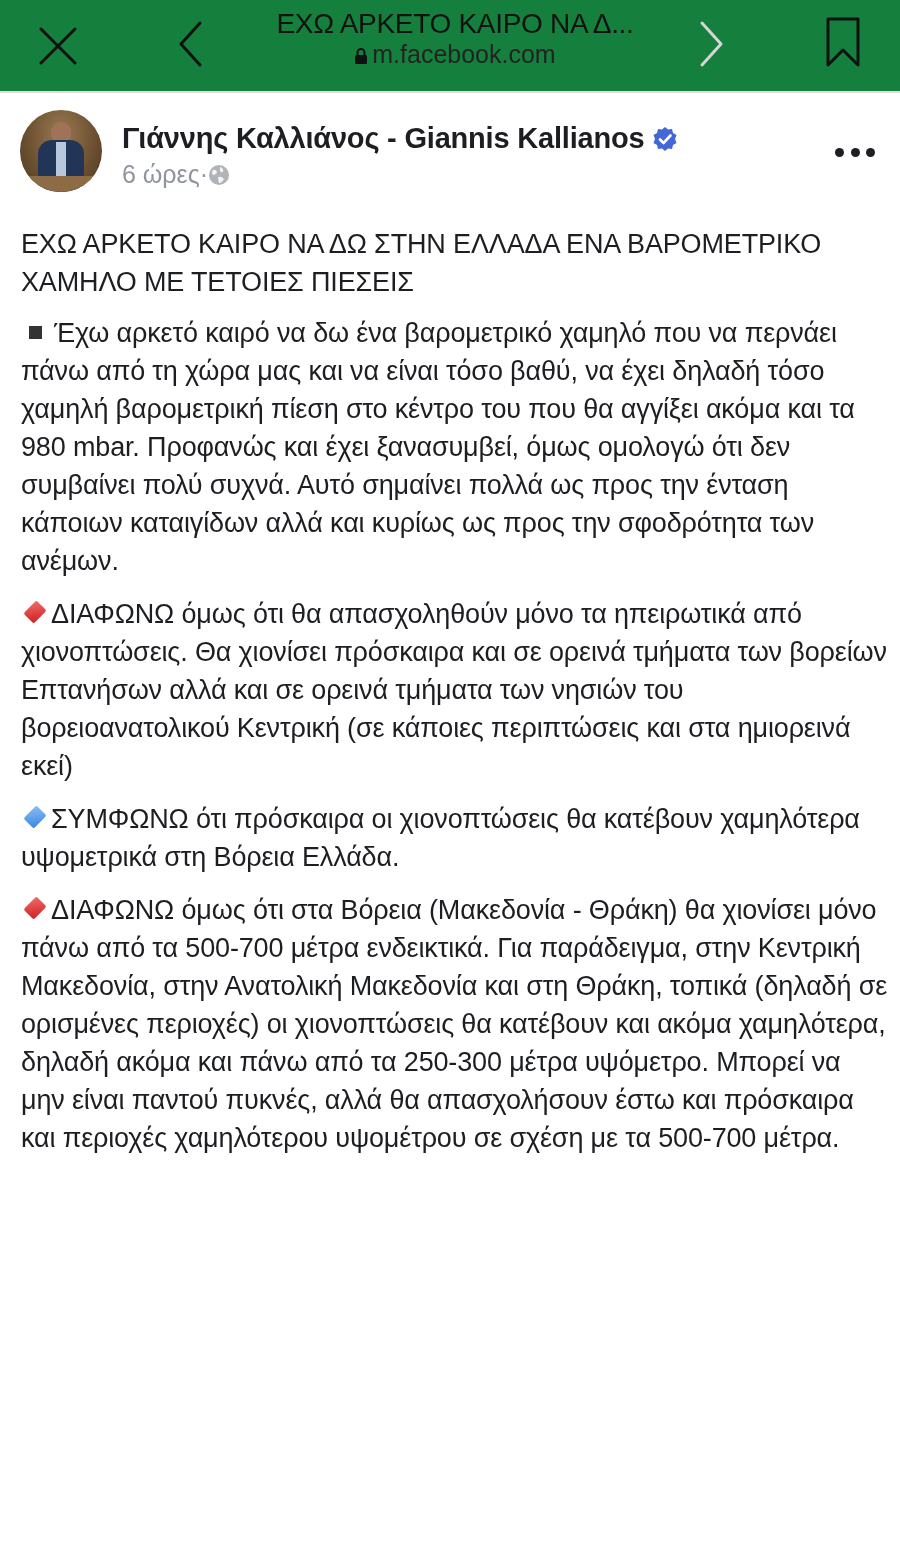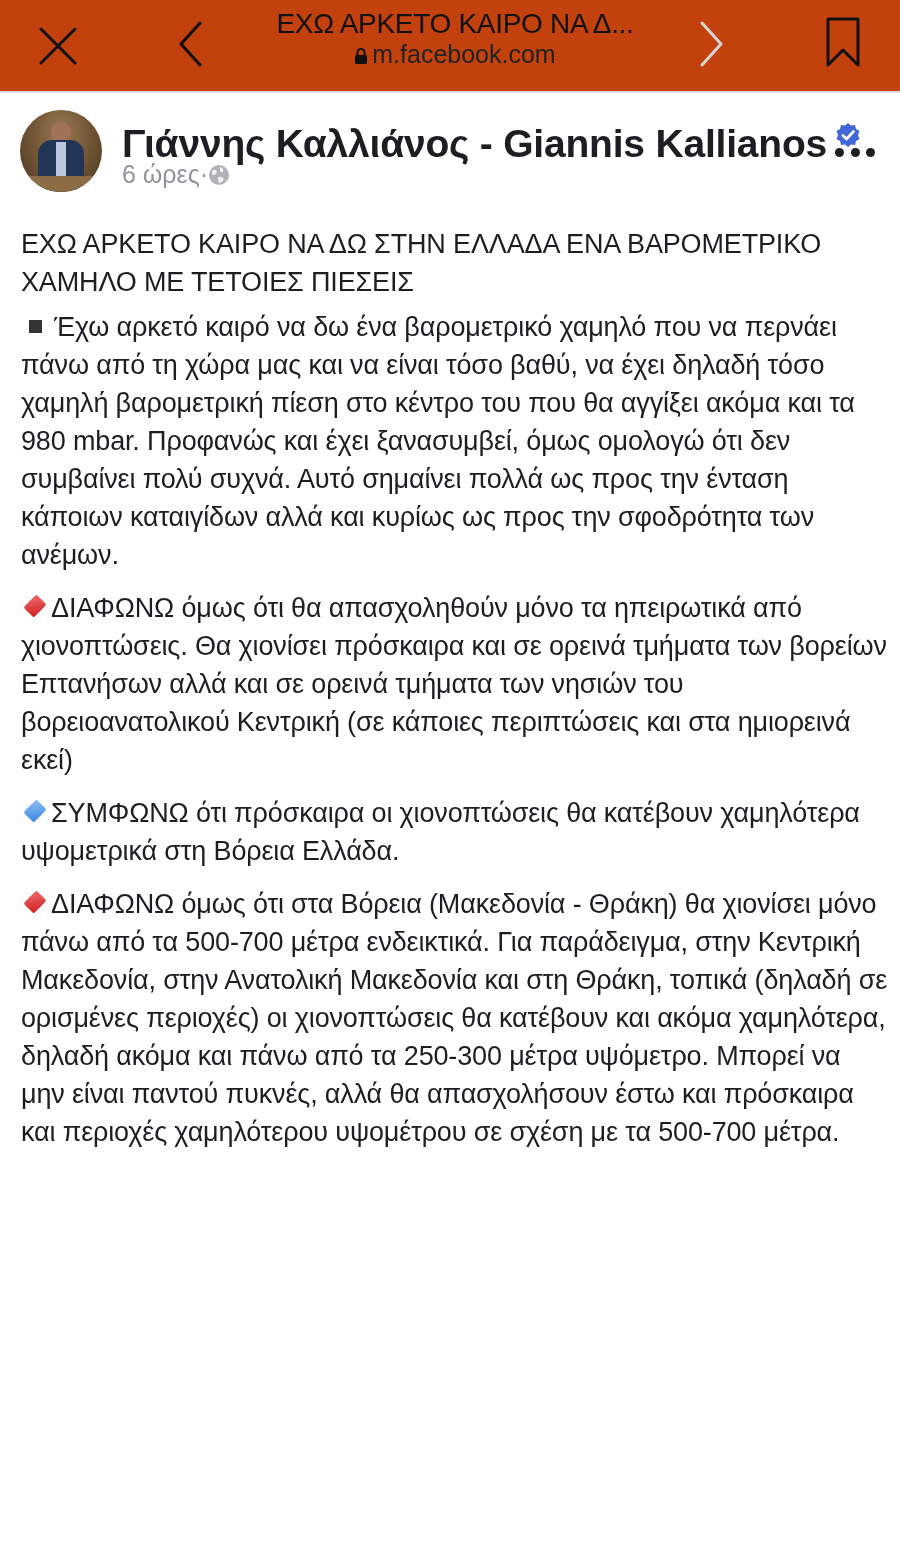--- a/index.html
+++ b/index.html
@@ -1,45 +1,45 @@
 <!DOCTYPE html>
 <html><head>
   <meta charset="utf-8">
   <style>
     * { box-sizing: border-box; margin: 0; padding: 0; }
     html, body { width: 900px; height: 1549px; overflow: hidden; background: #ffffff; }
     body { font-family: "Liberation Sans", "DejaVu Sans", sans-serif; color: #1c1e21; position: relative; }
 
-    .topbar { position: absolute; left: 0; top: 0; width: 900px; height: 93px; background: #c2410c; border-bottom: 2px solid #dcdcdc; }
+    .topbar { position: absolute; left: 0; top: 0; width: 900px; height: 93px; background: #15803d; border-bottom: 2px solid #dcdcdc; }
     .tb-icon { position: absolute; display: flex; align-items: center; justify-content: center; }
     .close-btn { left: 30px; top: 18px; width: 56px; height: 56px; }
     .back-btn { left: 170px; top: 16px; width: 40px; height: 56px; }
     .fwd-btn { left: 692px; top: 16px; width: 40px; height: 56px; }
     .bookmark-btn { left: 820px; top: 14px; width: 46px; height: 56px; }
     .tb-title { position: absolute; left: 250px; top: 8px; width: 410px; text-align: center; font-size: 28px; font-weight: 400; color: #111; letter-spacing: -0.3px; white-space: nowrap; }
     .tb-url { position: absolute; left: 250px; top: 40px; width: 410px; text-align: center; font-size: 25px; color: #222; display: flex; align-items: center; justify-content: center; gap: 4px; }
     .lock { display: inline-block; width: 14px; height: 18px; position: relative; top: 1px; }
 
     .post-header { position: absolute; left: 0; top: 100px; width: 900px; height: 110px; }
     .avatar { position: absolute; left: 20px; top: 10px; width: 82px; height: 82px; border-radius: 50%; overflow: hidden;
       background: radial-gradient(ellipse at 50% 30%, #9a7a52 0%, #6e5232 55%, #4a3722 100%); }
     .avatar .suit { position: absolute; left: 18px; top: 30px; width: 46px; height: 60px; background: #233556; border-radius: 14px 14px 0 0; }
     .avatar .shirt { position: absolute; left: 36px; top: 32px; width: 10px; height: 40px; background: #b9c7dc; }
     .avatar .head { position: absolute; left: 31px; top: 12px; width: 20px; height: 22px; background: #a07358; border-radius: 50%; }
     .avatar .podium { position: absolute; left: 10px; top: 66px; width: 62px; height: 16px; background: #8c6b45; }
-    .author-name { position: absolute; left: 122px; top: 22px; font-size: 39px; font-weight: 700; color: #1c1e21; letter-spacing: -0.2px; white-space: nowrap; display: flex; gap: 8px; }
+    .author-name { position: absolute; left: 122px; top: 22px; font-size: 29px; font-weight: 700; color: #1c1e21; letter-spacing: -0.2px; white-space: nowrap; display: flex; align-items: center; gap: 8px; }
     .verified { display: inline-block; width: 26px; height: 26px; }
     .post-meta { position: absolute; left: 122px; top: 60px; font-size: 25px; color: #90949c; display: flex; align-items: center; gap: 0; }
     .globe { display: inline-block; width: 22px; height: 22px; }
     .more-btn { position: absolute; left: 835px; top: 42px; width: 40px; height: 20px; display: flex; align-items: center; justify-content: space-between; }
     .more-btn span { width: 9px; height: 9px; background: #1c1e21; border-radius: 50%; display: block; }
 
     .post-body { position: absolute; left: 21px; top: 225px; width: 870px; font-size: 27px; line-height: 38px; color: #1c1e21; letter-spacing: -0.15px; }
     .para { margin-bottom: 15px; }
-    .para.title { margin-bottom: 7px; }
+    .para.title { margin-bottom: 13px; }
     .sq { display: inline-block; width: 13px; height: 13px; background: #333; margin: 0 12px 0 8px; position: relative; top: -3px; }
     .diamond { display: inline-block; width: 16px; height: 16px; transform: rotate(45deg) scale(0.9, 1.15); margin: 0 8px 0 6px; position: relative; top: -3px; border-radius: 2px; }
     .diamond.blue { background: linear-gradient(135deg, #8cc0f5, #3a84df); }
     .diamond.red { background: linear-gradient(135deg, #f06c6c, #cf1f1f); }
   </style>
 </head>
 <body>
 
 <div class="topbar">
   <div class="tb-icon close-btn">

